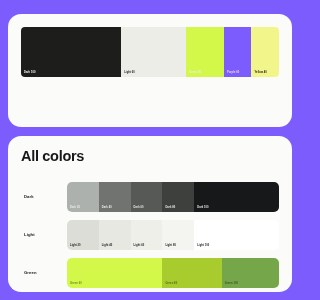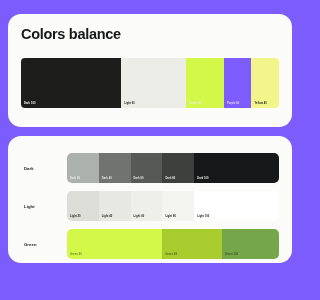--- a/index.html
+++ b/index.html
@@ -93,41 +93,41 @@
     font-size:2.6px;
     font-weight:bold;
     letter-spacing:0.08px;
     white-space:nowrap;
   }
 </style>
 </head>
 <body style="background: rgb(124, 92, 252);">
 
 <div class="card card-balance">
-  <div class="heading">Colors balance</div>
   <div class="balance-strip">
       <div class="bal-sw" style="background: rgb(29, 29, 27); flex: 40 0 0px;">
         <span class="bal-label" style="color: rgb(255, 255, 255);">Dark 100</span>
       </div>
       <div class="bal-sw" style="background: rgb(237, 237, 232); flex: 26 0 0px;">
         <span class="bal-label" style="color: rgb(23, 24, 26);">Light 60</span>
       </div>
       <div class="bal-sw" style="background: rgb(212, 248, 74); flex: 15 0 0px;">
         <span class="bal-label" style="color: rgb(237, 237, 232);">Green 60</span>
       </div>
       <div class="bal-sw" style="background: rgb(124, 92, 252); flex: 11 0 0px;">
         <span class="bal-label" style="color: rgb(229, 222, 255);">Purple 60</span>
       </div>
       <div class="bal-sw" style="background: rgb(242, 245, 138); flex: 11 0 0px;">
         <span class="bal-label" style="color: rgb(23, 24, 26);">Yellow 40</span>
       </div>
     </div>
 </div>
 
 <div class="card card-all">
+  <div class="heading">All colors</div>
   <div class="rows">
       <div class="row">
         <div class="row-label">Dark</div>
         <div class="row-strip">
           <div class="row-sw" style="background: rgb(173, 177, 173); flex: 15 0 0px;">
             <span class="row-label-in" style="color: rgb(237, 237, 232);">Dark 20</span>
           </div>
           <div class="row-sw" style="background: rgb(112, 115, 111); flex: 15 0 0px;">
             <span class="row-label-in" style="color: rgb(237, 237, 232);">Dark 40</span>
           </div>

